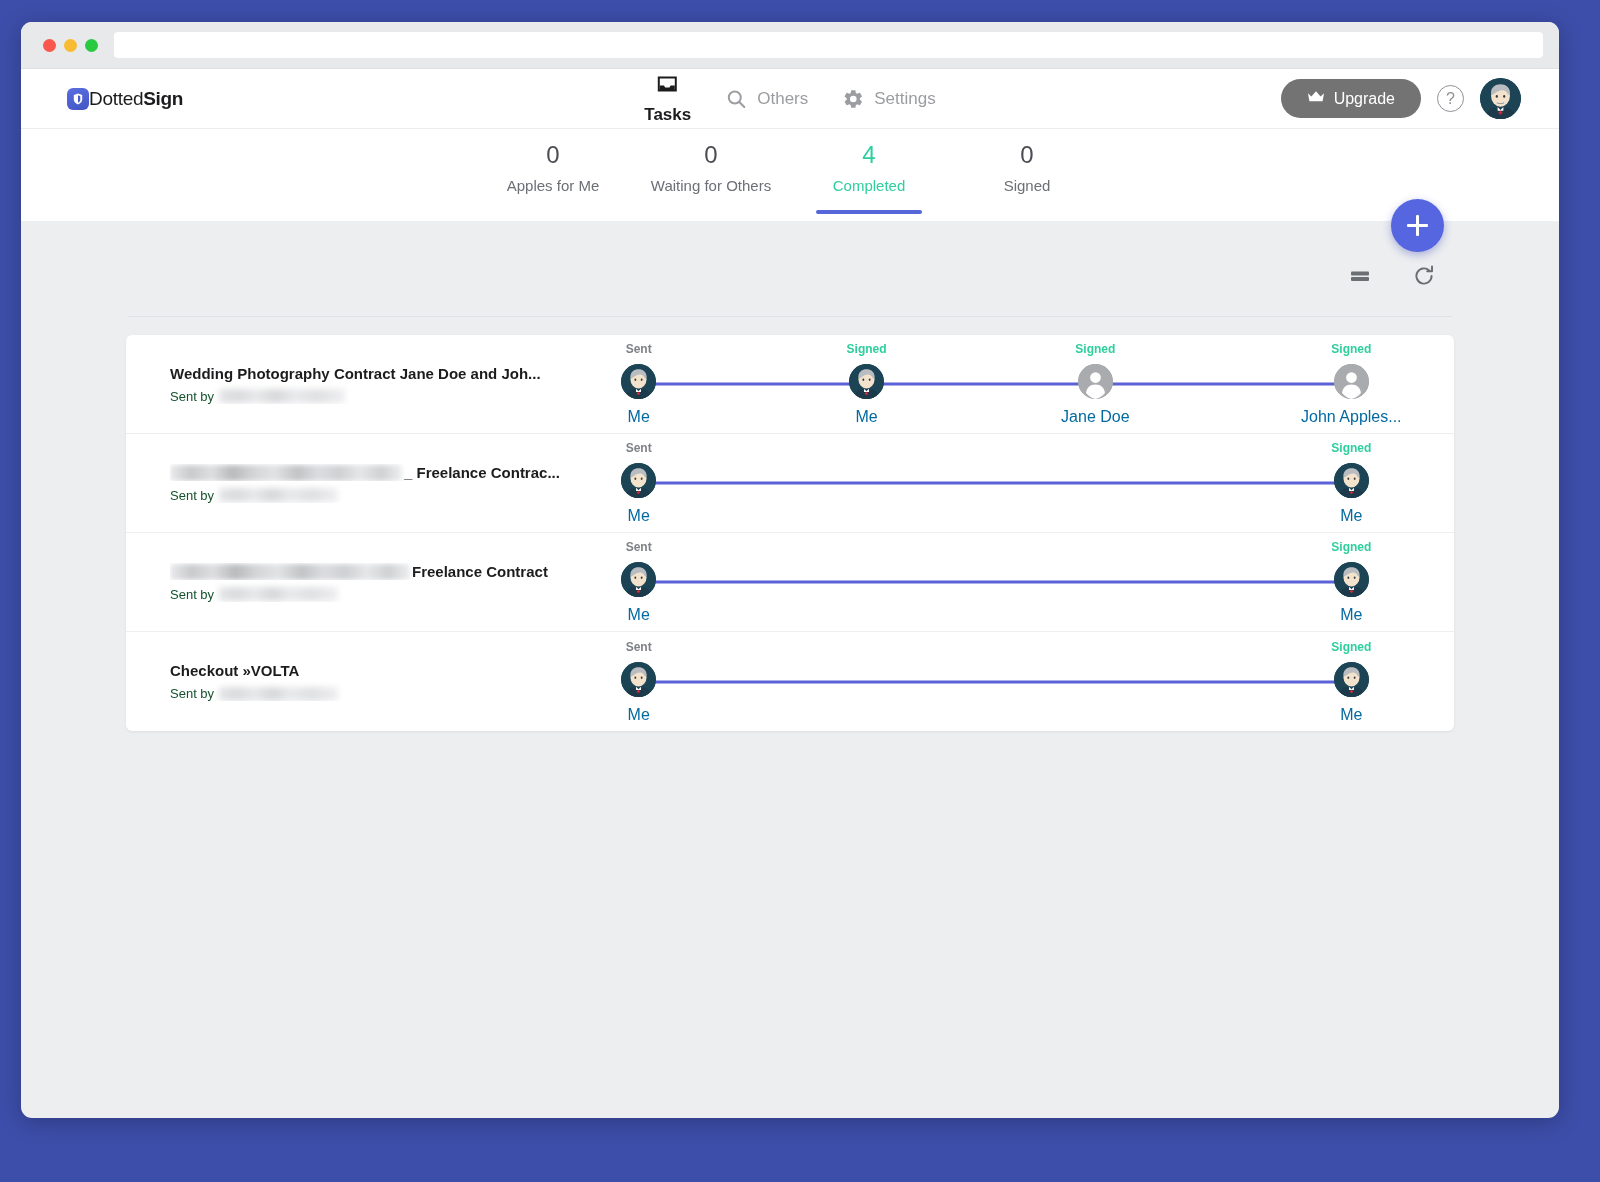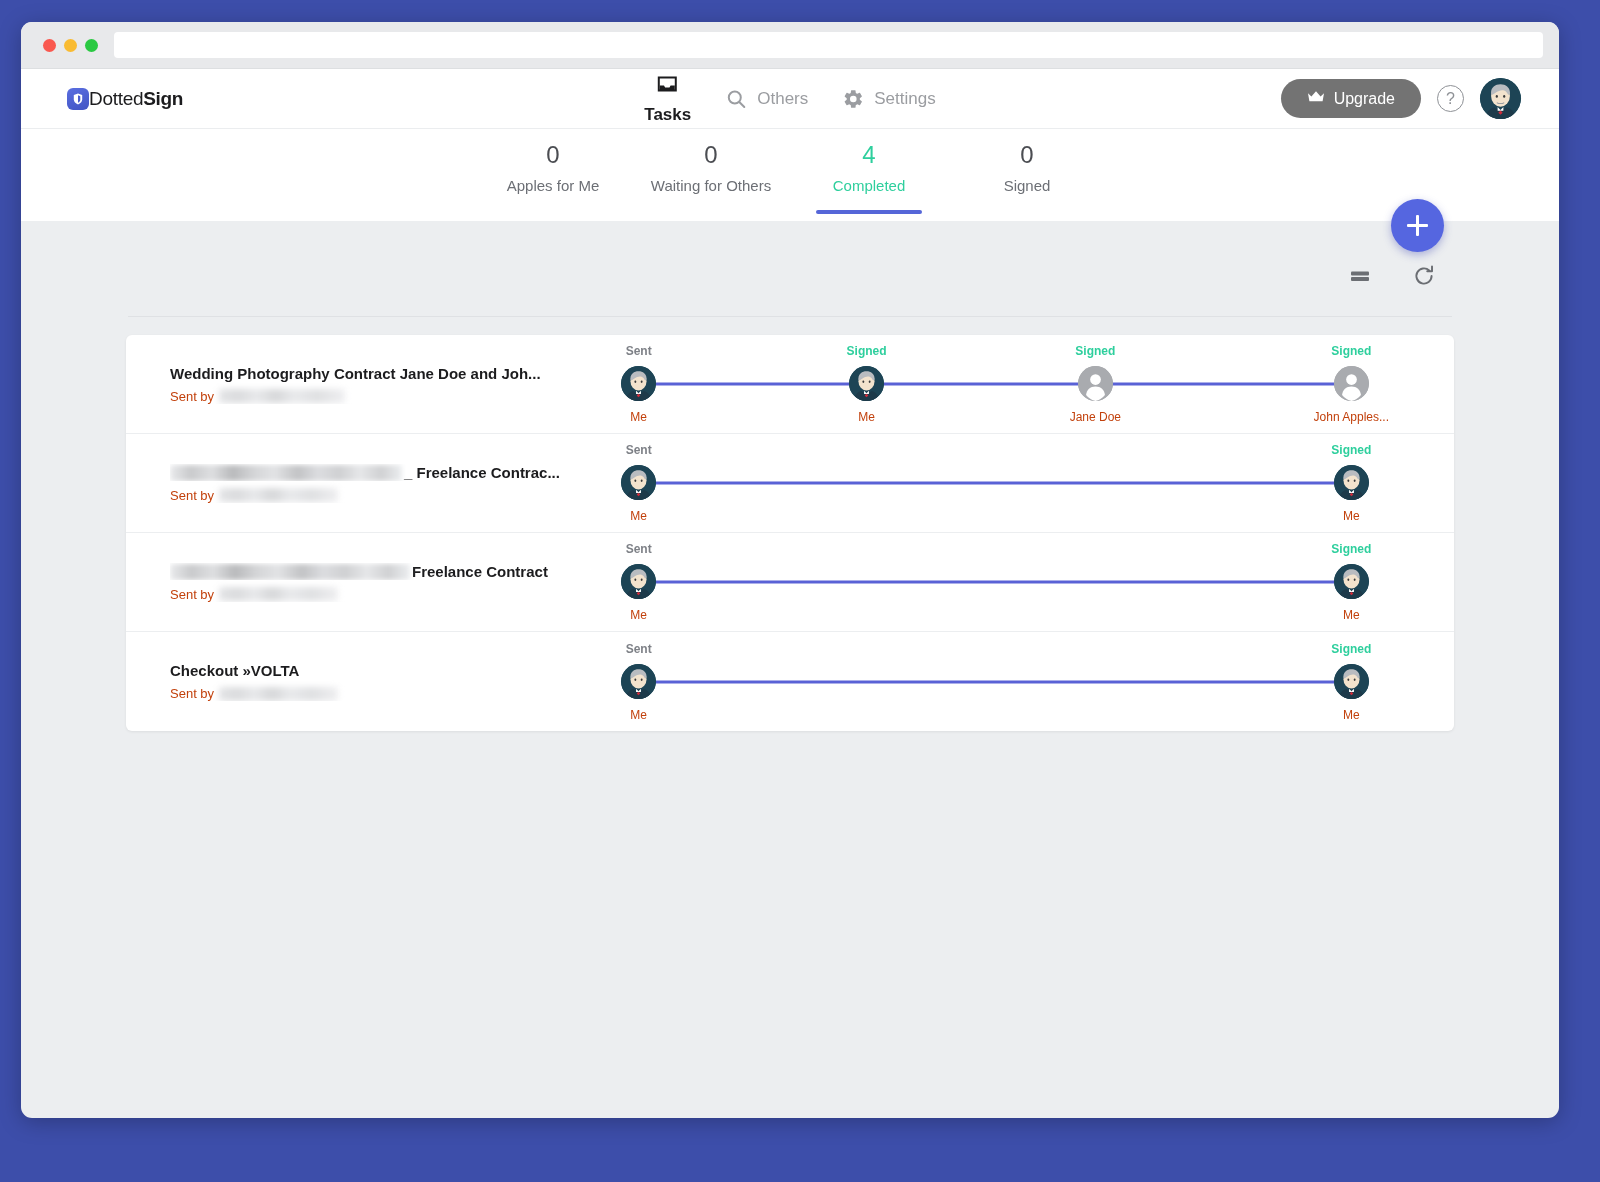--- a/index.html
+++ b/index.html
@@ -275,21 +275,21 @@
     font-size: 15px;
     font-weight: 700;
     color: #1c1c1e;
     white-space: nowrap;
     overflow: hidden;
     display: flex;
     align-items: flex-end;
   }
   .task-sub {
     font-size: 13px;
-    color: #c2410c;
+    color: #14532d;
     margin-top: 7px;
     display: flex;
     align-items: center;
     gap: 5px;
   }
 
   
   .redacted {
     display: inline-block;
     height: 13px;
@@ -353,22 +353,22 @@
   .signer-avatar {
     width: 35px; height: 35px;
     border-radius: 50%;
     overflow: hidden;
     background: #1d4c5c;
     flex: none;
   }
   .signer-avatar.placeholder { background: #a9abaf; }
   .signer-avatar svg { display: block; }
   .signer-name {
-    font-size: 12px;
-    color: #c2410c;
+    font-size: 16px;
+    color: #0369a1;
     margin-top: 9px;
     white-space: nowrap;
     max-width: 118px;
     overflow: hidden;
     text-overflow: ellipsis;
     text-align: center;
   }
 </style>
 </head>
 <body>

